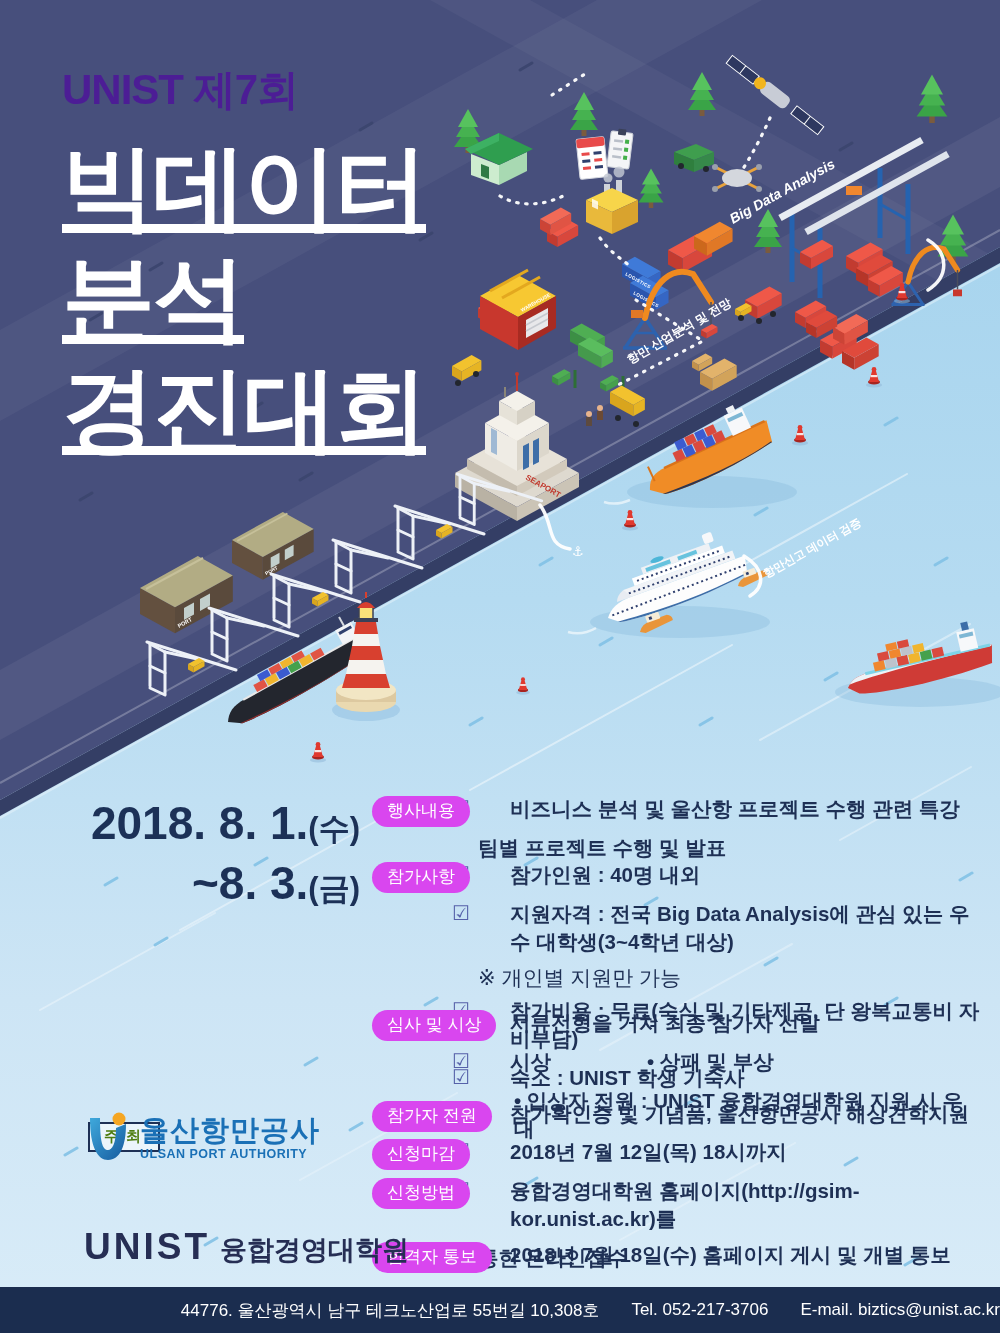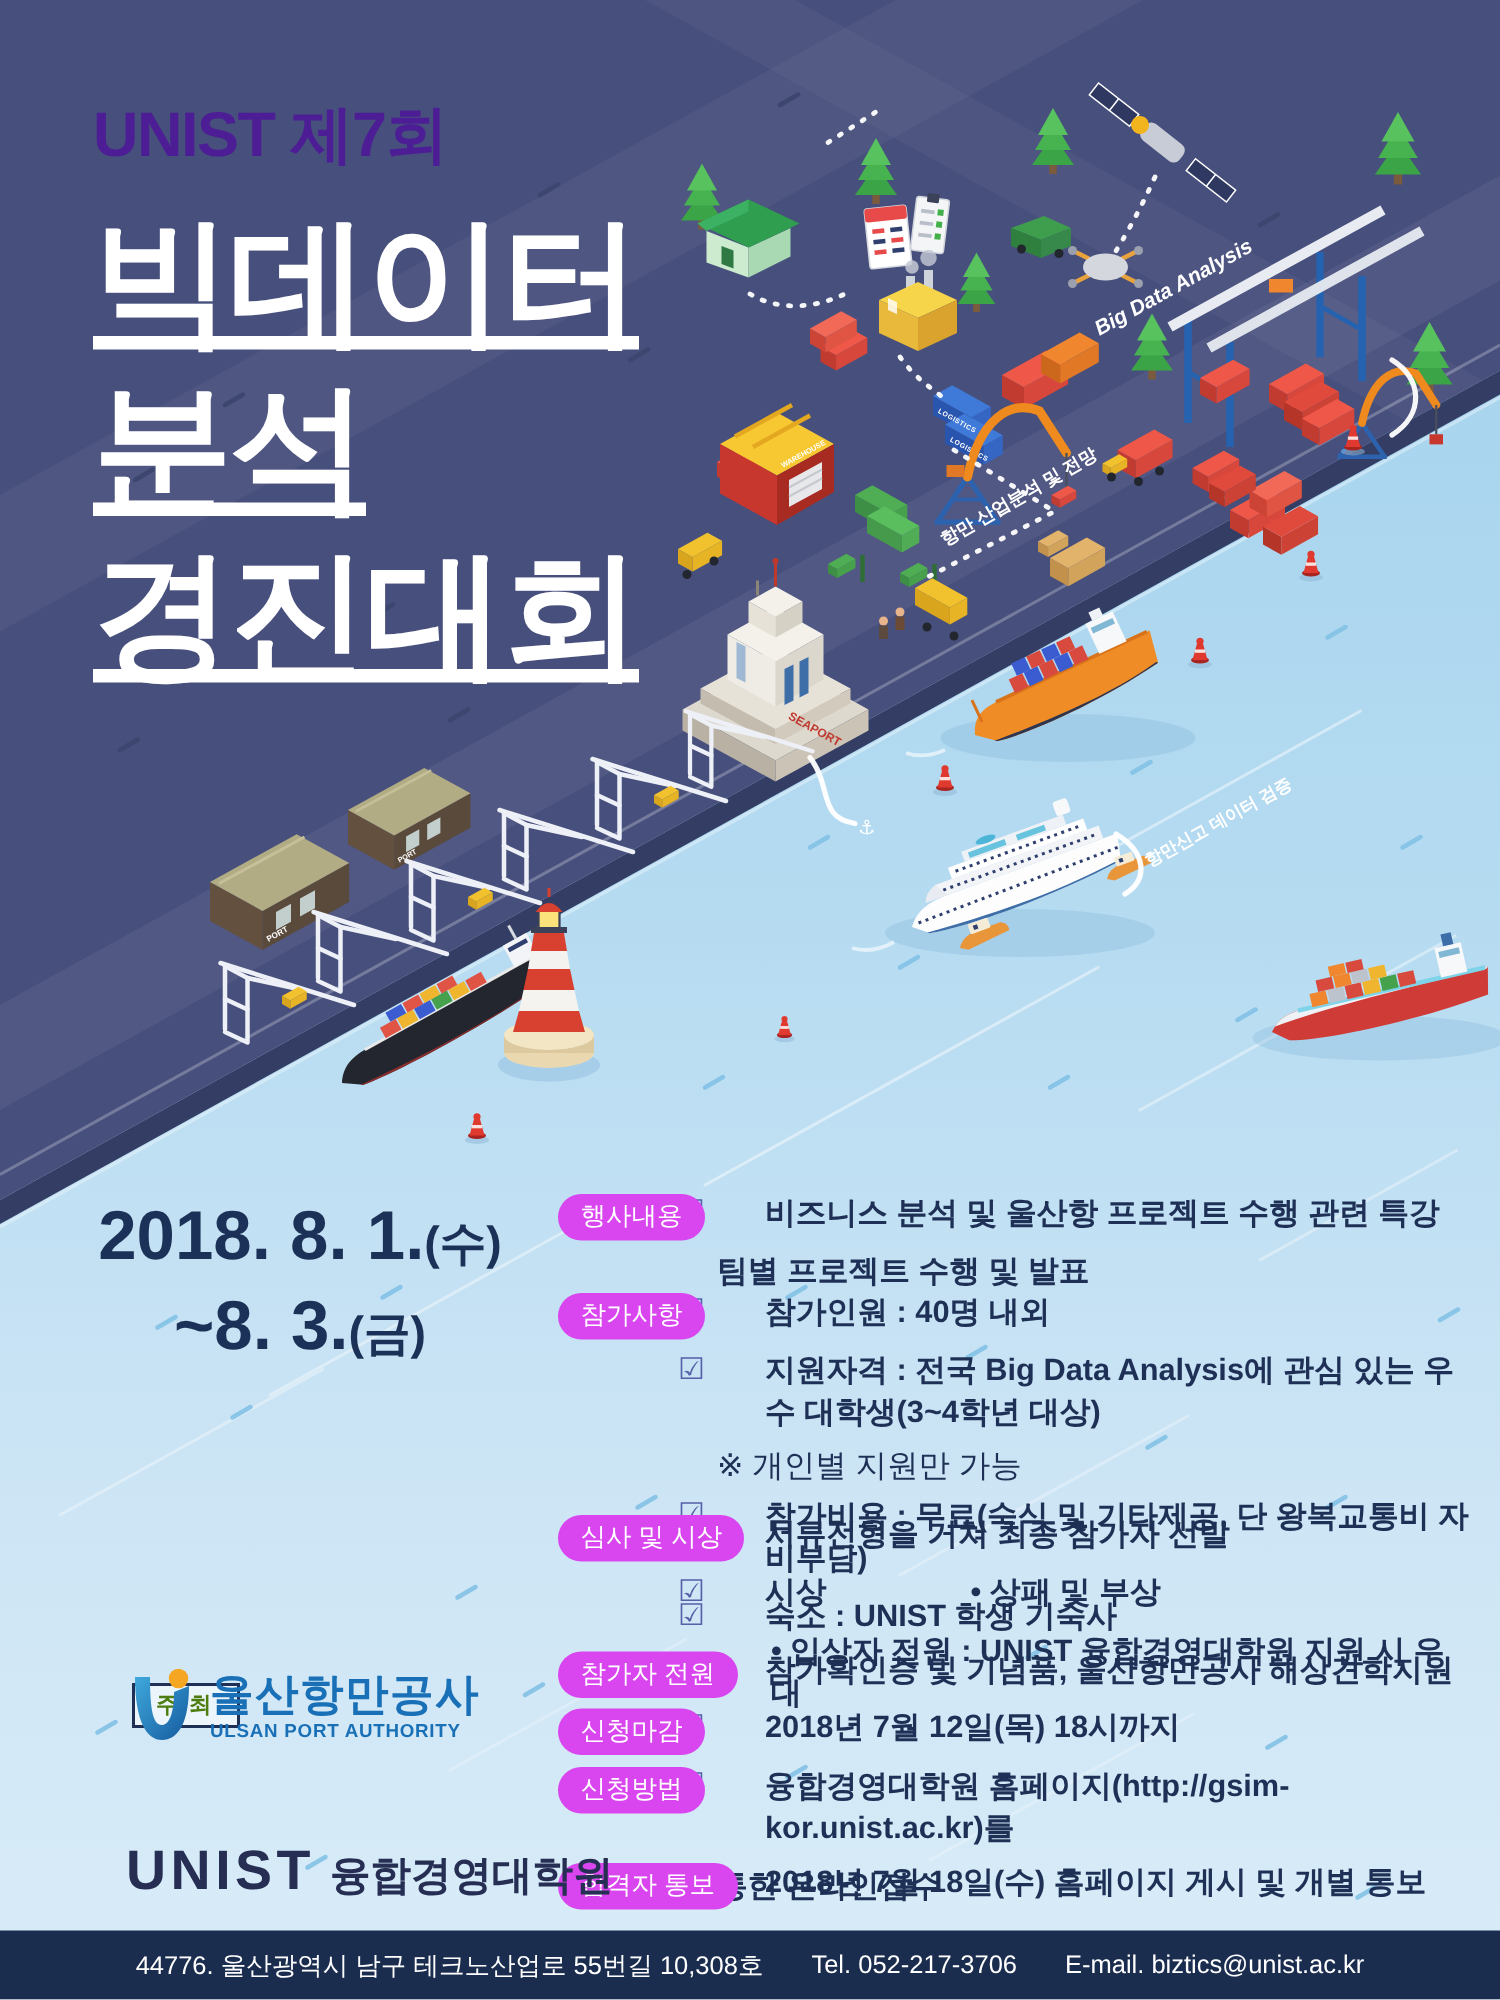--- a/index.html
+++ b/index.html
@@ -9,21 +9,21 @@
     -webkit-font-smoothing:antialiased;
   }
   .illu{position:absolute;left:0;top:0;z-index:0;}
 
   
   .title-block{position:absolute;left:62px;top:62px;z-index:5;}
   .title-badge{color:#4c1d95;font-size:42px;font-weight:700;letter-spacing:-1px;}
   .main-title{color:#ffffff;font-size:93px;font-weight:800;line-height:111px;margin-top:14px;letter-spacing:-2px;text-decoration:underline;}
 
   
-  .date-block{position:absolute;left:40px;top:796px;width:320px;text-align:center;z-index:5;
+  .date-block{position:absolute;left:40px;top:796px;width:320px;text-align:right;z-index:5;
     color:#1c3157;font-weight:800;}
   .date-line{font-size:46px;line-height:54px;white-space:nowrap;}
   .date-sub{font-size:31px;font-weight:700;}
 
   
   .sec{position:absolute;left:372px;width:608px;z-index:5;}
   .sec-badge{position:absolute;left:0;top:1px;background:#d946ef;color:#ffffff;
     border-radius:999px;padding:3px 15px 5px;font-size:17px;font-weight:400;white-space:nowrap;}
   .sec-items{margin-left:80px;color:#1e3055;}
   .row{display:flex;align-items:flex-start;margin-bottom:11px;gap:32px;}
@@ -42,21 +42,21 @@
   .upa{position:absolute;left:84px;top:1110px;z-index:5;display:flex;align-items:center;}
   .upa-texts{margin-left:10px;}
   .upa-kr{color:#1a70b6;font-size:29px;font-weight:800;letter-spacing:1px;line-height:30px;}
   .upa-en{color:#1a70b6;font-size:12.5px;font-weight:700;letter-spacing:.5px;margin-top:2px;}
   .unist{position:absolute;left:84px;top:1226px;z-index:5;display:flex;align-items:baseline;color:#262e54;}
   .unist-logo{font-size:37px;font-weight:800;letter-spacing:3px;}
   .unist-dept{font-size:27px;font-weight:700;margin-left:10px;}
 
   
   .footer{position:absolute;left:0;top:1287px;width:1000px;height:46px;background:#1b2d4f;z-index:6;
-    display:flex;align-items:center;justify-content:center;gap:32px;color:#ffffff;
+    display:flex;align-items:center;justify-content:flex-end;gap:32px;color:#ffffff;
     font-size:17px;font-weight:500;}
 
   
   .t{fill:var(--t,#ef5848);} .l{fill:var(--l,#c23b30);} .r{fill:var(--r,#d8473c);}
   .illabel{fill:#ffffff;font-weight:700;font-family:"Liberation Sans","DejaVu Sans",sans-serif;}
 </style>
 </head>
 <body>
 
 <div class="poster">

